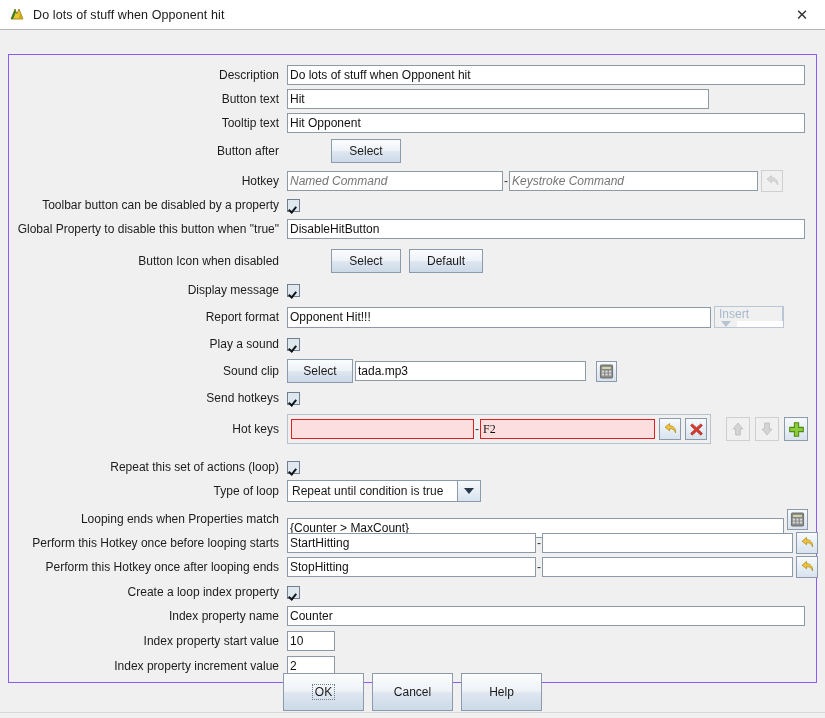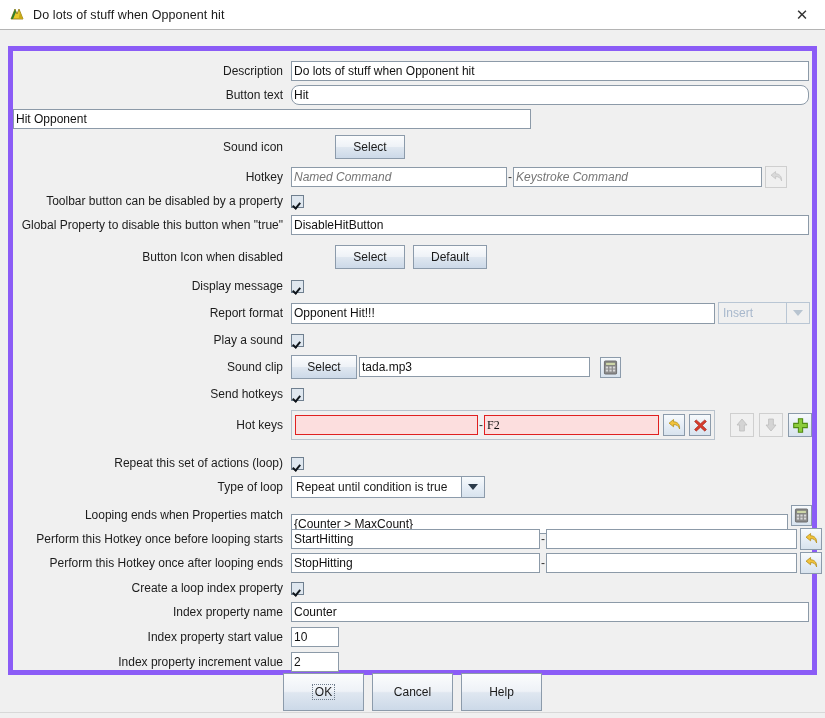--- a/index.html
+++ b/index.html
@@ -34,24 +34,24 @@
   }
 
   
   #window-body {
     position: absolute; left: 0; top: 30px; width: 825px; height: 688px;
     background: #f0f0f0;
   }
 
   
   #config-panel {
-    position: absolute; left: 8px; top: 16px;
+    position: absolute; left: 8px; top: 24px;
     width: 809px; height: 629px;
     background: #f0f0f0;
-    border: 5px solid #8b5cf6;
+    border: 1px solid #8b5cf6;
   }
 
   
   .row {
     position: absolute; left: 0; width: 807px; height: 24px;
     display: flex; align-items: center;
   }
   .lbl {
     width: 278px; text-align: right; padding-right: 8px;
     font-size: 12px; color: #1c1c1c; white-space: nowrap;
@@ -129,21 +129,21 @@
     background: linear-gradient(to bottom, #f7fafc 0%, #e7eef6 50%, #d8e3ee 100%);
     display: flex; align-items: center; justify-content: center;
   }
   .tri-down {
     width: 0; height: 0;
     border-left: 5px solid transparent; border-right: 5px solid transparent;
     border-top: 6px solid #2a3a4a;
   }
   .tri-down.dis { border-top-color: #b8c4d0; }
 
-  .combo.disabled { border: 1px solid #b9c6d4; }
+  .combo.disabled { border: 1px solid #b9c6d4; flex-direction: column; }
   .combo.disabled .cval { background: #f0f0f0; color: #a8b8cc; border-right-color: #b9c6d4; }
   .combo.disabled .carrow { background: #f0f0f0; }
 
   .dash { padding: 0 1px; font-size: 12px; color: #333; }
 
   
   #hotkeys-group {
     border: 1px solid #b8c2cc; background: #f0f0f0;
     height: 30px; display: flex; align-items: center; padding: 0 3px;
   }
@@ -185,32 +185,33 @@
     <div class="row" style="top:8px">
       <div class="lbl">Description</div>
       <div class="ctl">
           <input class="tf" style="width: 518px;" value="Do lots of stuff when Opponent hit">
         </div>
     </div>
 
     <div class="row" style="top:32px">
       <div class="lbl">Button text</div>
       <div class="ctl">
-          <input class="tf" style="width: 518px; border-radius: 8px;" value="Hit">
+          <input class="tf" style="width: 422px;" value="Hit">
         </div>
     </div>
 
     <div class="row" style="top:56px">
+      <div class="lbl">Tooltip text</div>
       <div class="ctl">
           <input class="tf" style="width: 518px;" value="Hit Opponent">
         </div>
     </div>
 
     <div class="row" style="top:82px;height:28px">
-      <div class="lbl">Sound icon</div>
+      <div class="lbl">Button after</div>
       <div class="ctl" style="padding-left:44px">
         <div class="btn" style="width:70px">
           <span>Select</span>
         </div>
       </div>
     </div>
 
     <div class="row" style="top:114px">
       <div class="lbl">Hotkey</div>
       <div class="ctl">

